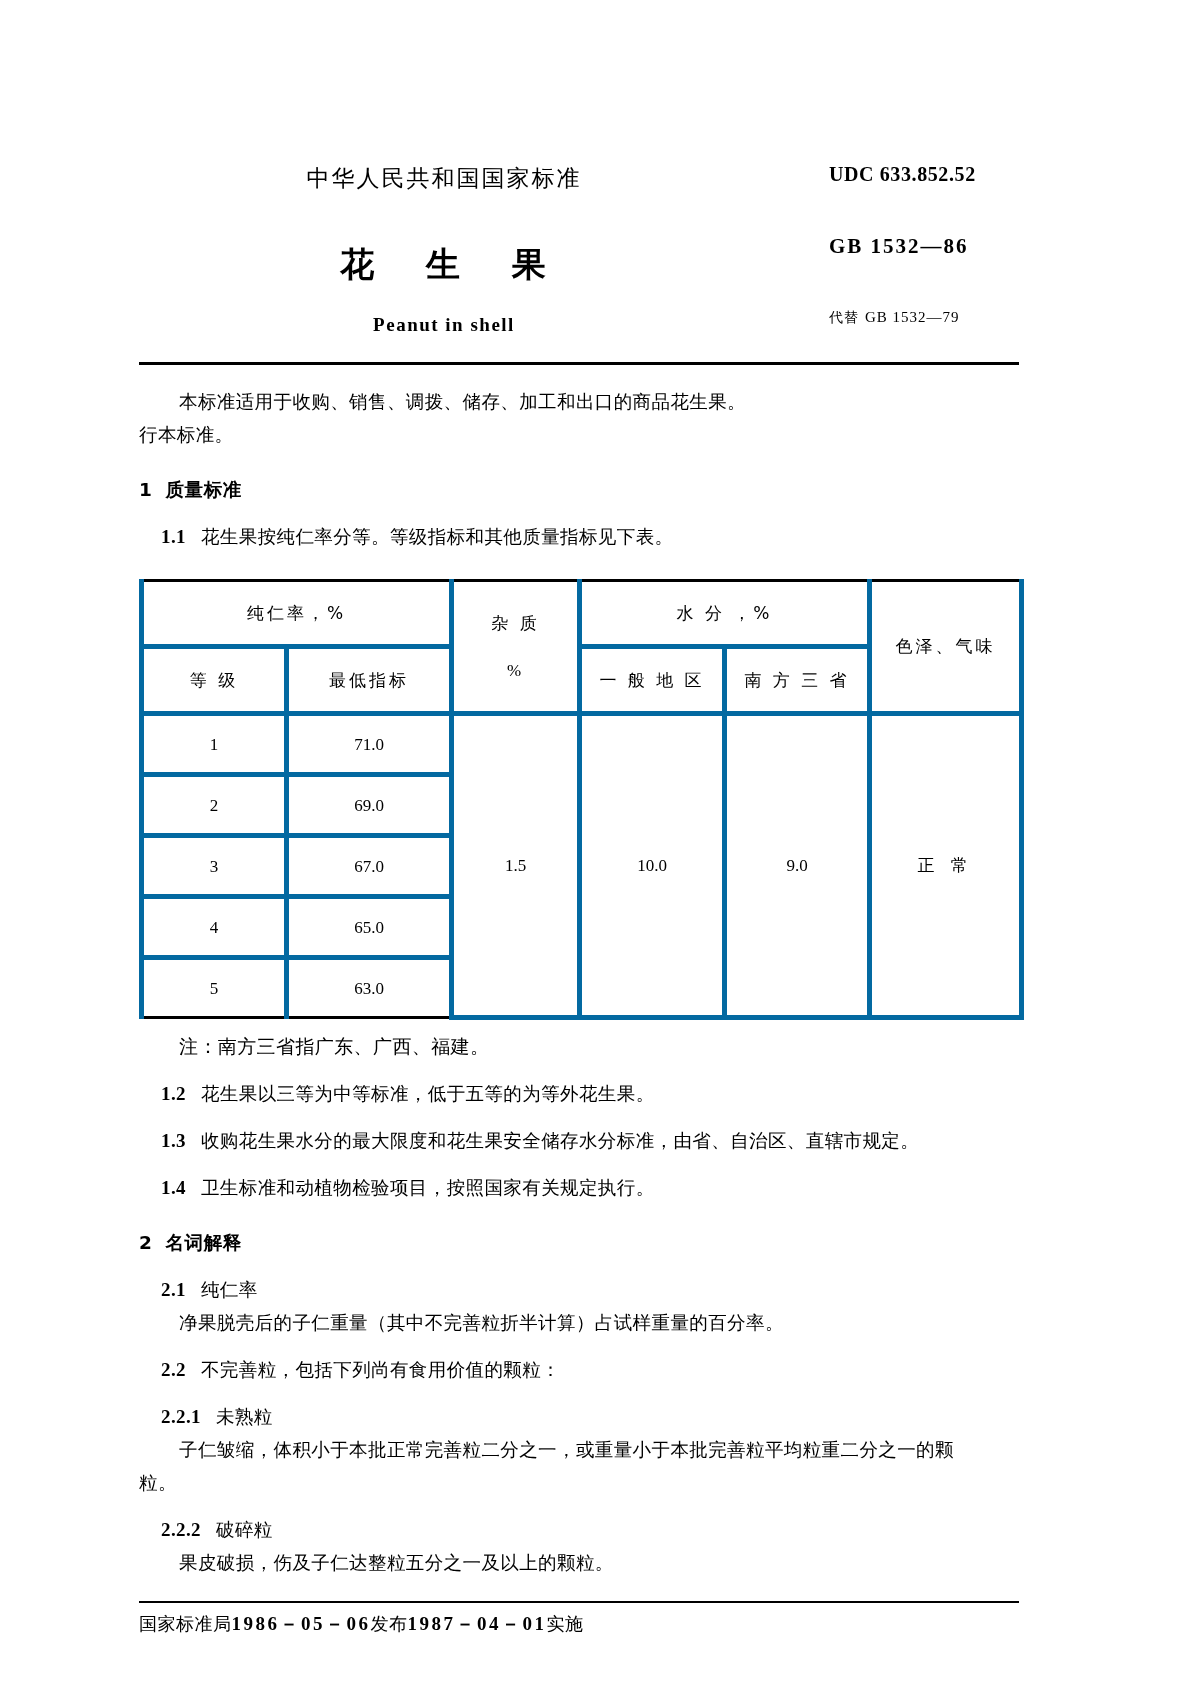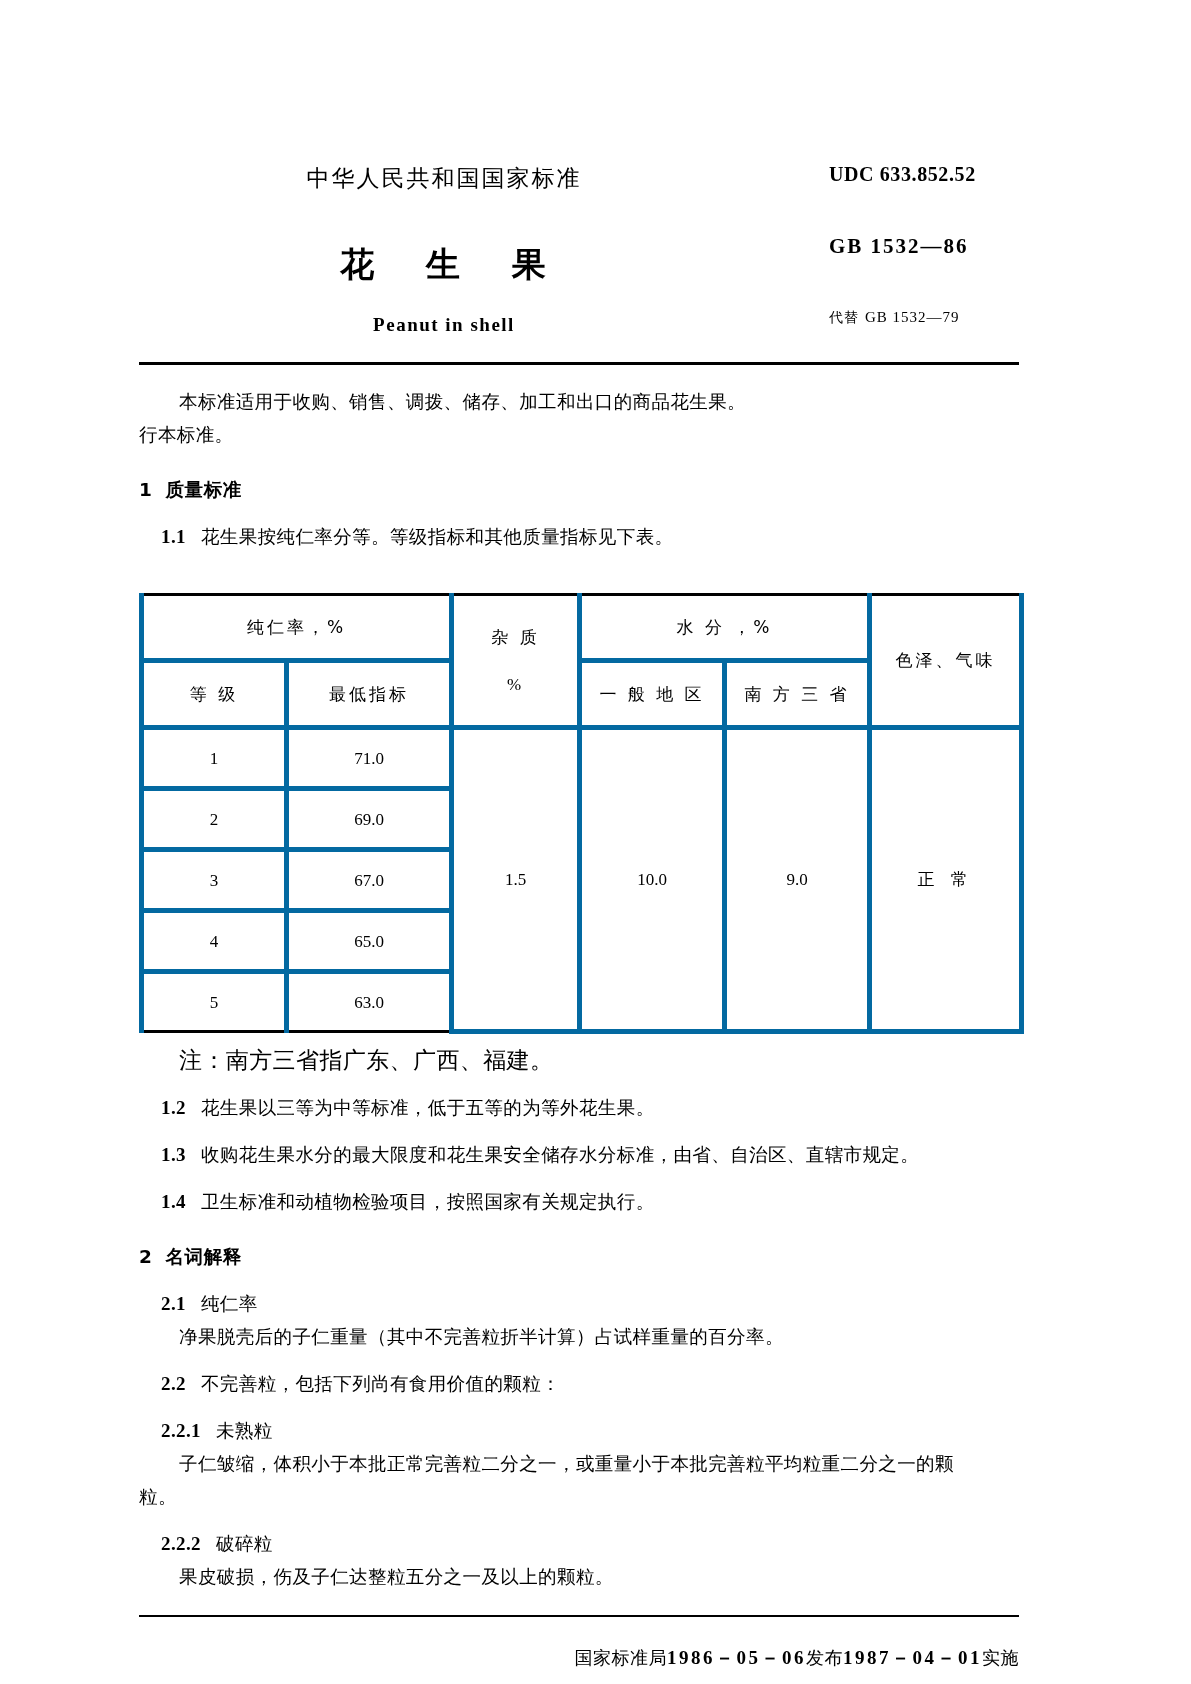--- a/index.html
+++ b/index.html
@@ -134,29 +134,29 @@
     margin: 0;
     font-size: 18.5px;
     text-indent: 40px;
     letter-spacing: 0.4px;
     line-height: 33px;
   }
   .subsec-body.cont { text-indent: 0; }
   .note {
     margin: 10px 0 8px 0;
     padding-left: 40px;
-    font-size: 23px;
+    font-size: 19px;
     letter-spacing: 0.4px;
   }
 
   
   table.spec {
     border-collapse: collapse;
     width: 880px;
-    margin-top: 40px;
+    margin-top: 26px;
     table-layout: fixed;
     font-size: 17px;
   }
   table.spec td, table.spec th {
     border: 5px solid #0369a1;
     text-align: center;
     font-weight: normal;
     padding: 0;
   }
   table.spec .outer-top { border-top: 3px solid #000; }
@@ -168,22 +168,22 @@
   .vcenter { vertical-align: middle; }
   .normal-txt { letter-spacing: 6px; }
 
   
   .footer-rule {
     border-top: 2px solid #000;
     margin-top: 22px;
   }
   .footer {
     display: flex;
-    justify-content: flex-end;
-    margin-top: 28px;
+    justify-content: flex-start;
+    margin-top: 8px;
     font-size: 18px;
   }
   .footer .f-left, .footer .f-right { white-space: nowrap; letter-spacing: 0.5px; }
   .footer .dt {
     font-family: "Liberation Serif", "DejaVu Serif", serif;
     font-weight: 700;
     font-size: 19px;
     letter-spacing: 2.5px;
   }
 </style>

